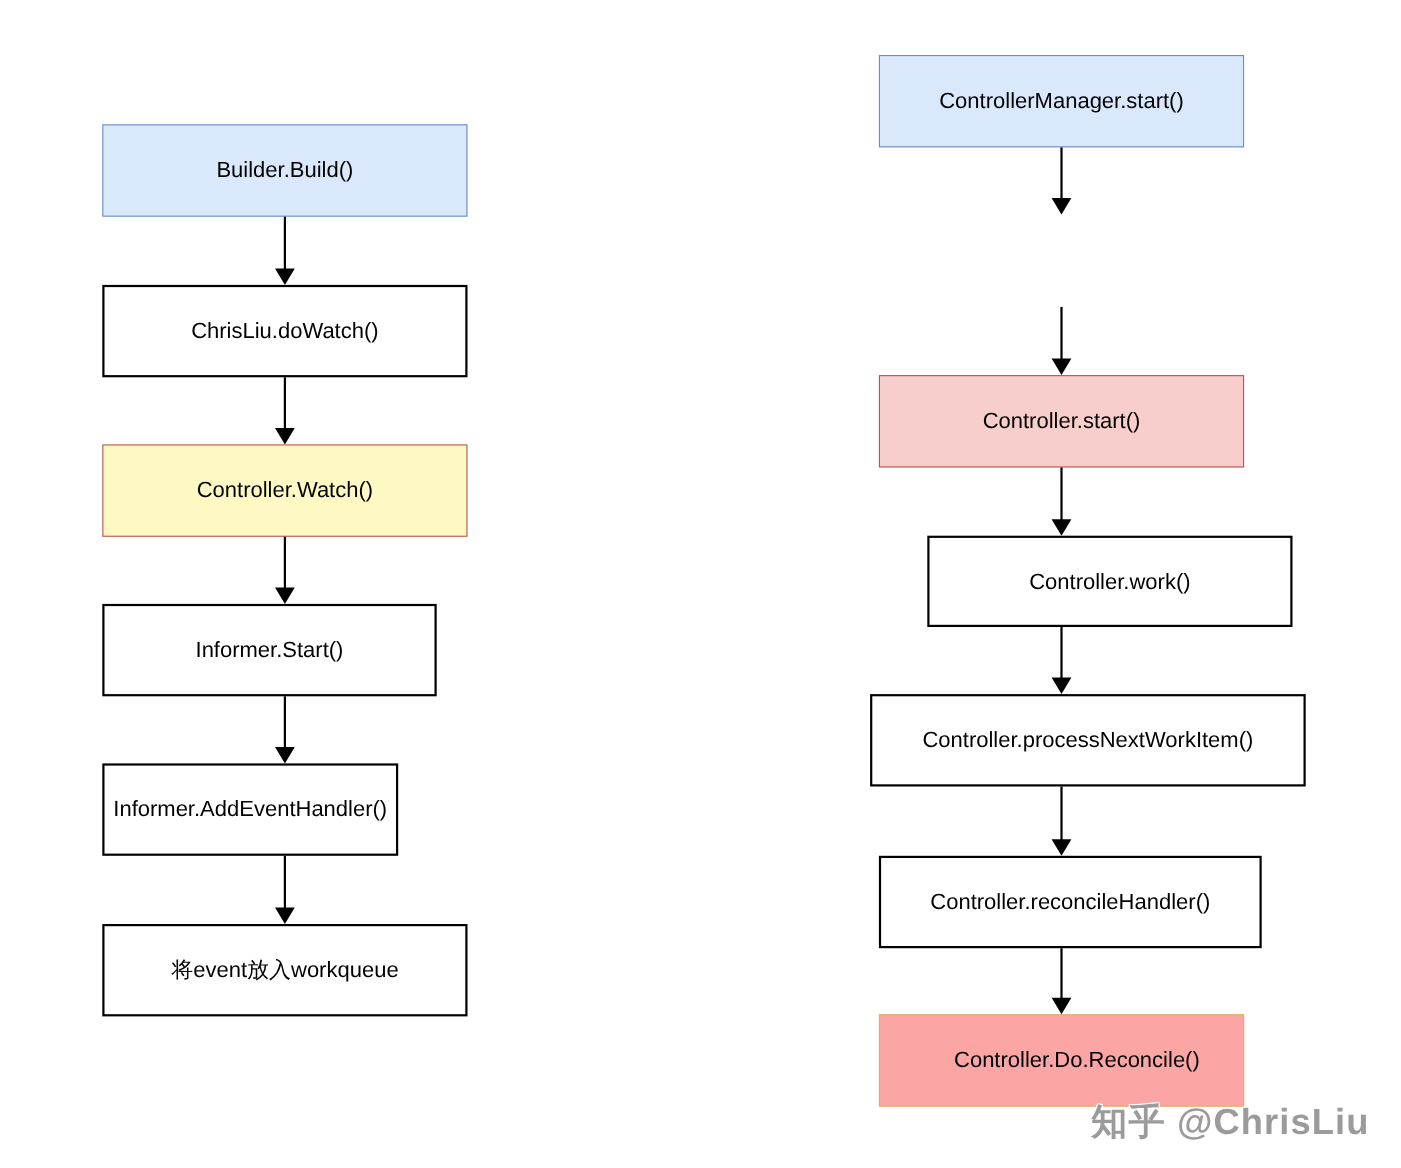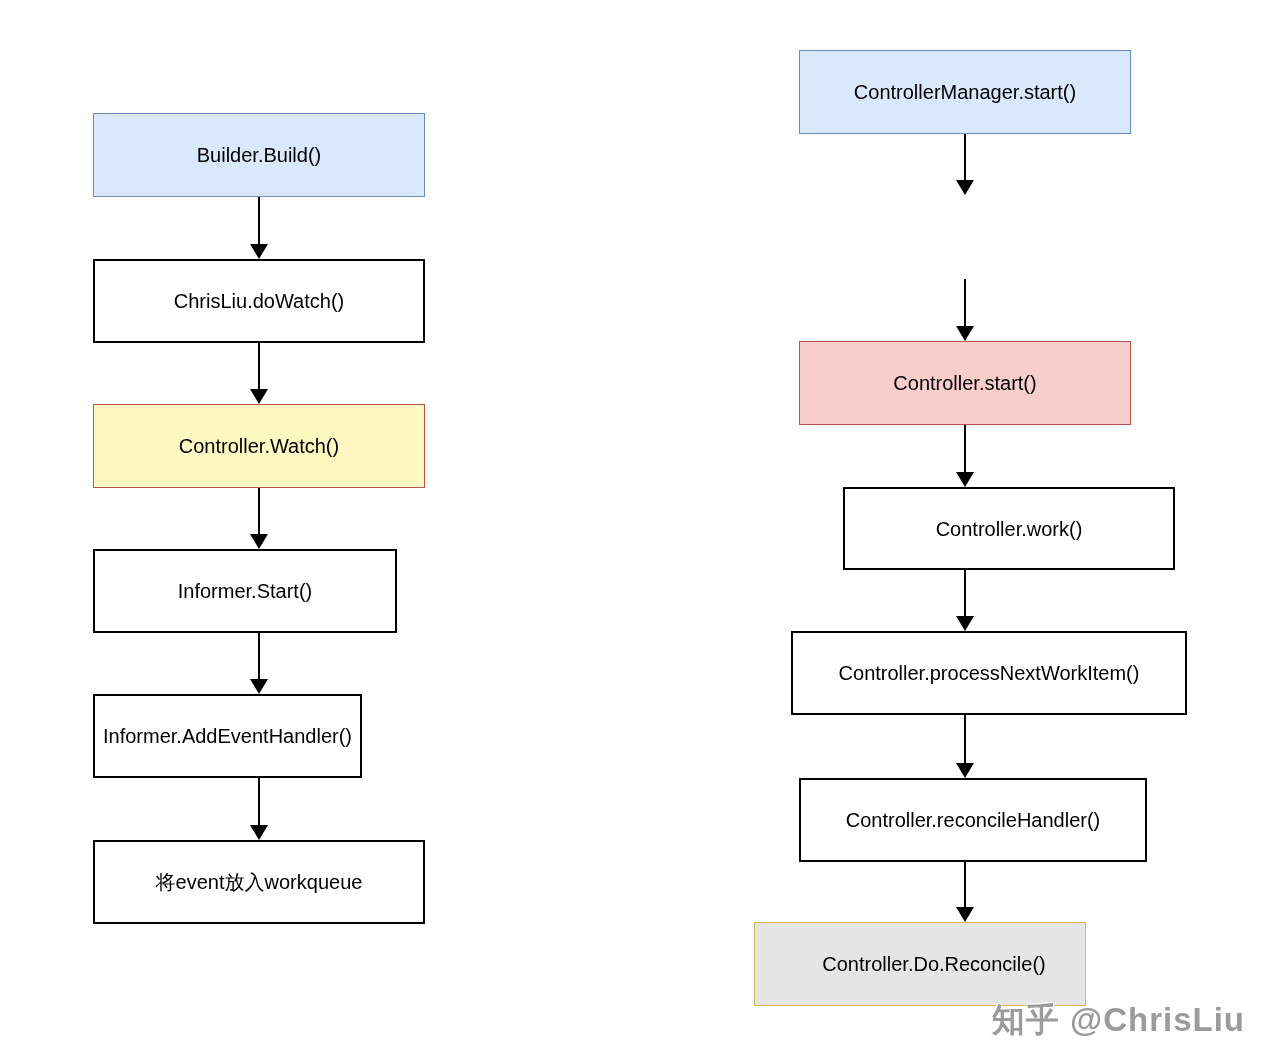--- a/index.html
+++ b/index.html
@@ -134,19 +134,19 @@
   </div>
 
   <div class="arrow" style="left: 956px; top: 715px; height: 63px; color: rgb(0, 0, 0);"></div>
 
   <div class="node" style="left: 799px; top: 778px; width: 348px; height: 84px; background-color: rgb(255, 255, 255); border-color: rgb(0, 0, 0);">
     <span class="node-label">Controller.reconcileHandler()</span>
   </div>
 
   <div class="arrow" style="left: 956px; top: 862px; height: 60px; color: rgb(0, 0, 0);"></div>
 
-  <div class="node tinted" style="left: 754px; top: 922px; width: 332px; height: 84px; background-color: #e5e5e5; border-color: rgb(214, 182, 86); padding-left: 28px;">
+  <div class="node tinted" style="left: 799px; top: 922px; width: 332px; height: 84px; background-color: #fca5a5; border-color: rgb(214, 182, 86); padding-left: 28px;">
     <span class="node-label">Controller.Do.Reconcile()</span>
   </div>
 
   <div class="watermark" style="color: rgb(155, 155, 155);">知乎 @ChrisLiu</div>
 
 </div>
 
 </body></html>

